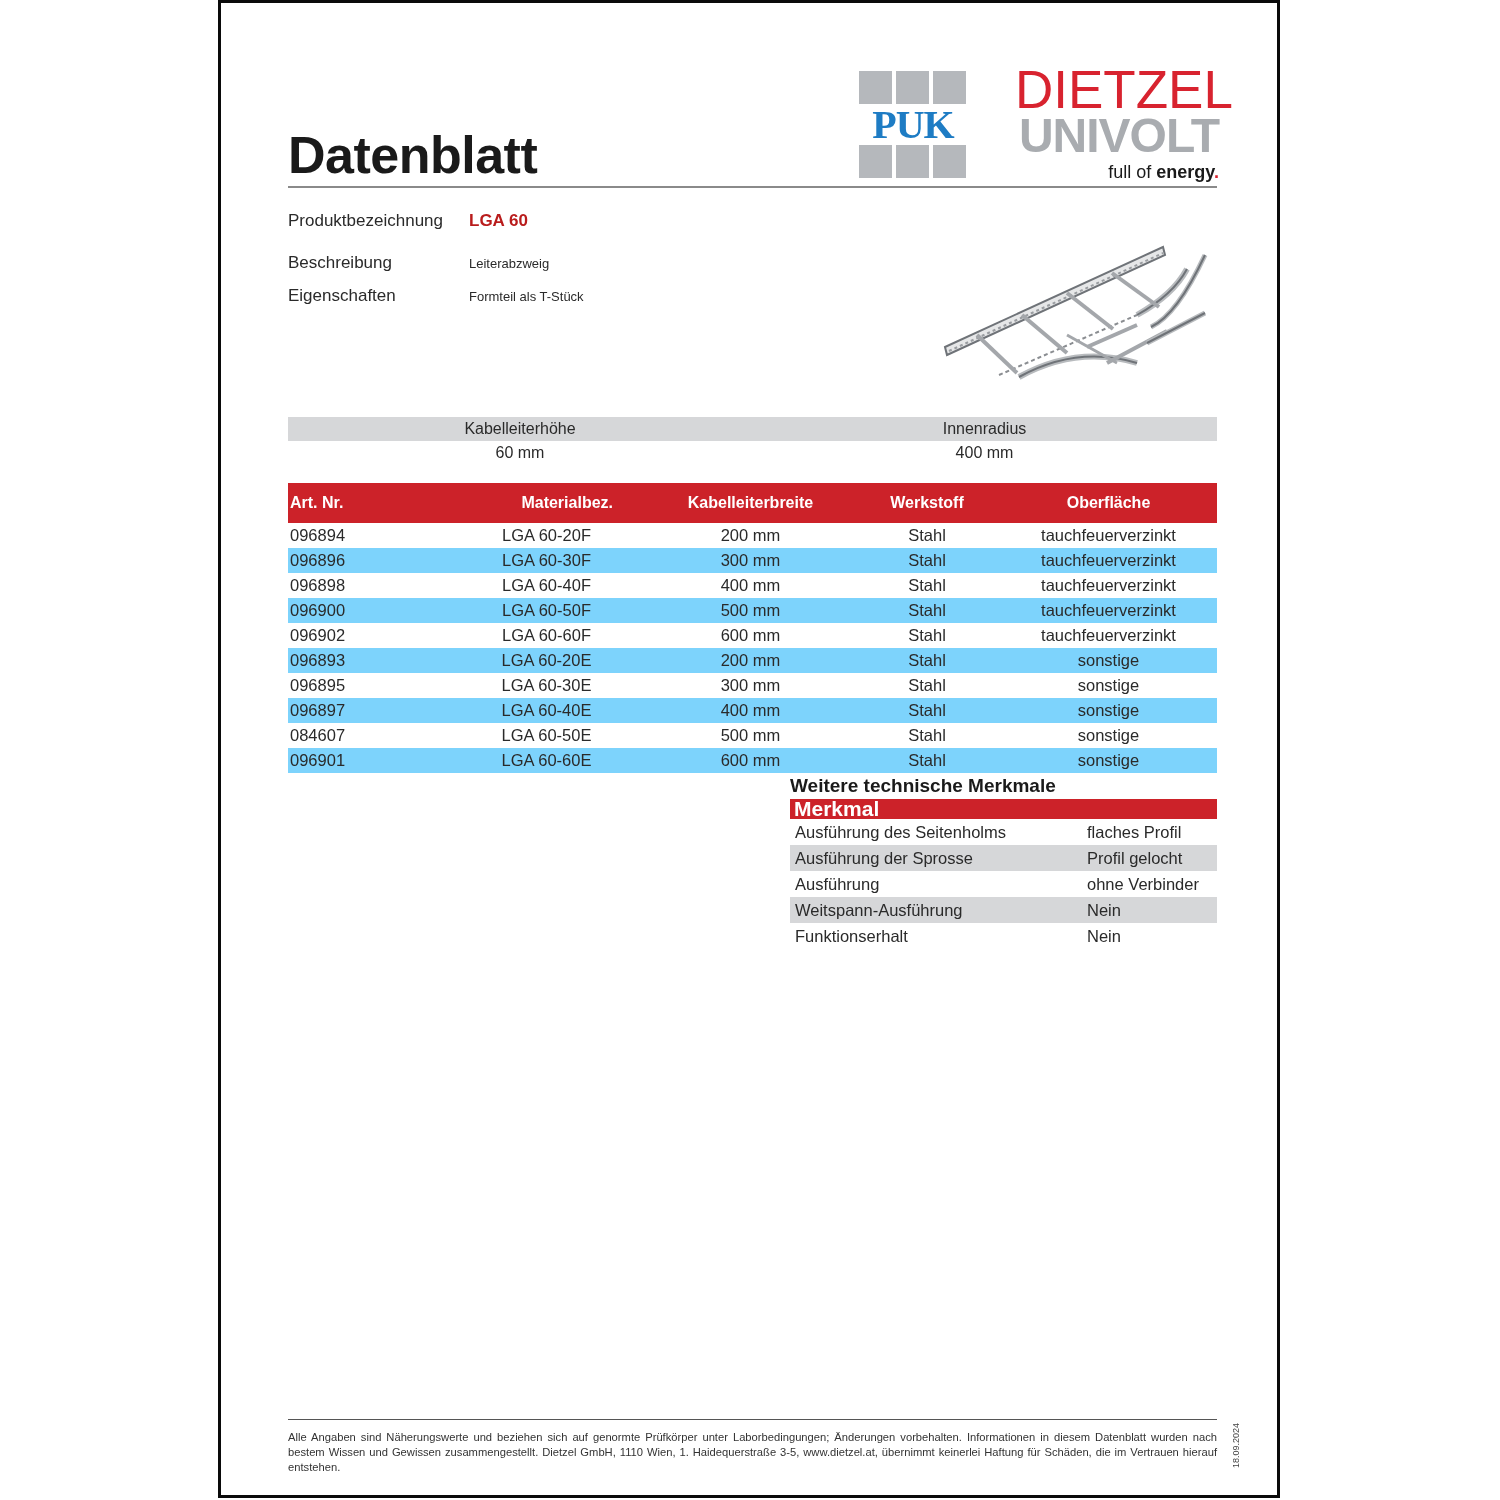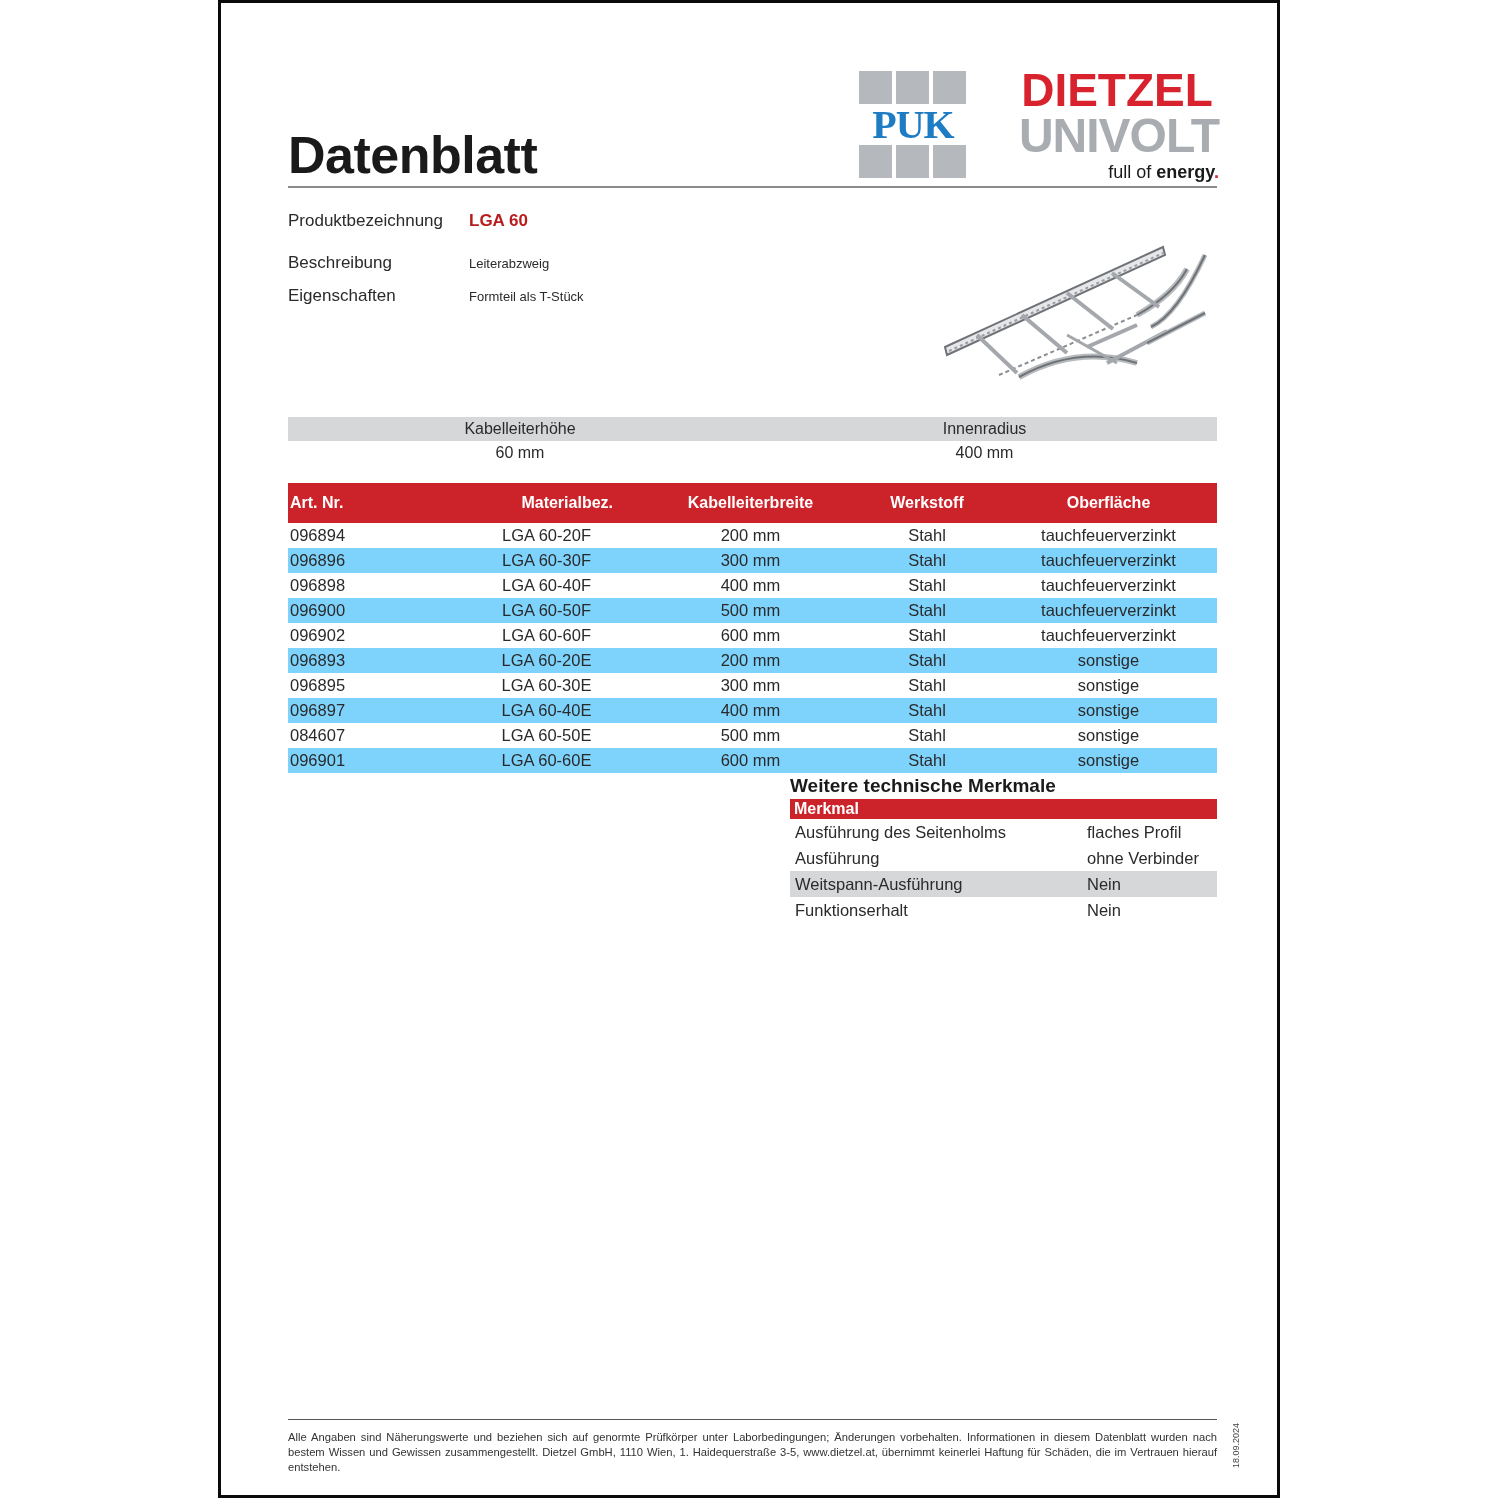--- a/index.html
+++ b/index.html
@@ -15,21 +15,21 @@
 
   
   .puk { left: 638px; top: 68px; width: 108px; height: 108px; font-family: Liberation Serif, serif; }
   .puk .sq { position: absolute; width: 33px; height: 33px; background: #b5b8bc; }
   .puk .band { position: absolute; left: 0; top: 36px; width: 108px; height: 36px; background: #fff; }
   .puk .txt { position: absolute; left: 0; top: 30px; width: 108px; text-align: center;
               font-size: 40px; font-weight: bold; color: #1e7cc4; letter-spacing: -1px; }
 
   
   .dz { left: 794px; top: 64px; width: 204px; text-align: right; }
-  .dz .l1 { font-size: 46px; font-weight: bold; color: #d8232f; letter-spacing: 0px; line-height: 46px; text-align: center; }
+  .dz .l1 { font-size: 53px; font-weight: normal; color: #d8232f; letter-spacing: 0px; line-height: 46px; text-align: center; }
   .dz .l2 { font-size: 48px; font-weight: bold; color: #a9acb0; line-height: 46px; letter-spacing: -1px; }
   .dz .l3 { font-size: 18px; color: #1a1a1a; line-height: 22px; margin-top: 2px; }
   .dz .l3 b { font-weight: bold; }
   .dz .l3 .dot { color: #d8232f; font-weight: bold; }
 
   
   .info { left: 67px; top: 208px; }
   .info-row { display: flex; align-items: baseline; height: 33px; }
   .info-row .k { width: 181px; font-size: 17px; color: #2a2a2a; }
   .info-row .v { font-size: 13px; color: #2a2a2a; }
@@ -55,21 +55,21 @@
   .col-b { width: 175px; text-align: right; padding-right: 0; box-sizing: border-box; }
   .col-b.d { text-align: center; padding-left: 42px; width: 175px; }
   .col-c { width: 225px; text-align: center; padding-left: 50px; box-sizing: border-box; }
   .col-d { width: 150px; text-align: center; padding-left: 28px; box-sizing: border-box; }
   .col-e { width: 229px; text-align: center; padding-left: 12px; box-sizing: border-box; }
   .th .col-b { text-align: right; padding-right: 0; }
 
   
   .wtm-title { left: 569px; top: 772px; font-size: 19px; font-weight: bold; color: #1a1a1a; }
   .wtm { left: 569px; top: 796px; width: 427px; }
-  .wtm .th { height: 20px; background: #cc2229; color: #fff; font-weight: bold; font-size: 16px; padding-left: 4px; display: flex; align-items: center; }
+  .wtm .th { height: 20px; background: #cc2229; color: #fff; font-weight: bold; font-size: 21px; padding-left: 4px; display: flex; align-items: center; }
   .wtm .tr { display: flex; height: 26px; align-items: center; font-size: 16.5px; color: #2a2a2a; }
   .wtm .tr.alt { background: #d6d7d9; }
   .wtm .k { width: 297px; padding-left: 5px; box-sizing: border-box; }
   .wtm .v { flex: 1; }
 
   
   .foot-rule { left: 67px; top: 1416px; width: 929px; height: 1px; background: #555; }
   .foot-text { left: 67px; top: 1427px; width: 929px; font-size: 11.2px; line-height: 15px; color: #333; text-align: justify; }
   .foot-date { left: 1010px; top: 1465px; font-size: 9px; color: #444; transform: rotate(-90deg); transform-origin: left top; white-space: nowrap; }
 </style>
@@ -238,20 +238,24 @@
     </div>
   </div>
 
   <div class="abs wtm-title">Weitere technische Merkmale</div>
   <div class="abs wtm">
     <div class="th">Merkmal</div>
     <div class="tr">
       <div class="k">Ausführung des Seitenholms</div>
       <div class="v">flaches Profil</div>
     </div>
+    <div class="tr alt">
+      <div class="k">Ausführung der Sprosse</div>
+      <div class="v">Profil gelocht</div>
+    </div>
     <div class="tr">
       <div class="k">Ausführung</div>
       <div class="v">ohne Verbinder</div>
     </div>
     <div class="tr alt">
       <div class="k">Weitspann-Ausführung</div>
       <div class="v">Nein</div>
     </div>
     <div class="tr">
       <div class="k">Funktionserhalt</div>

